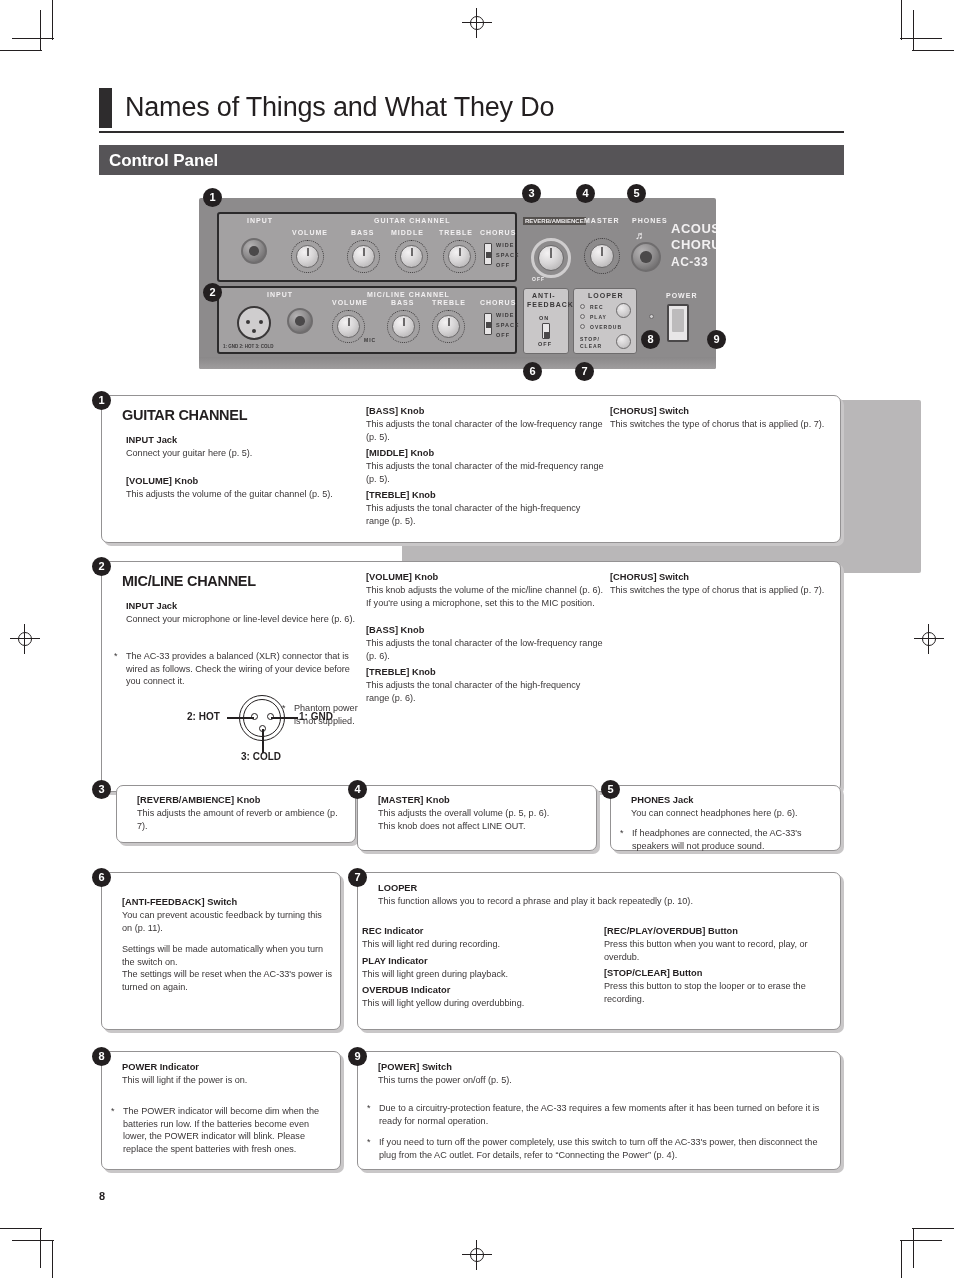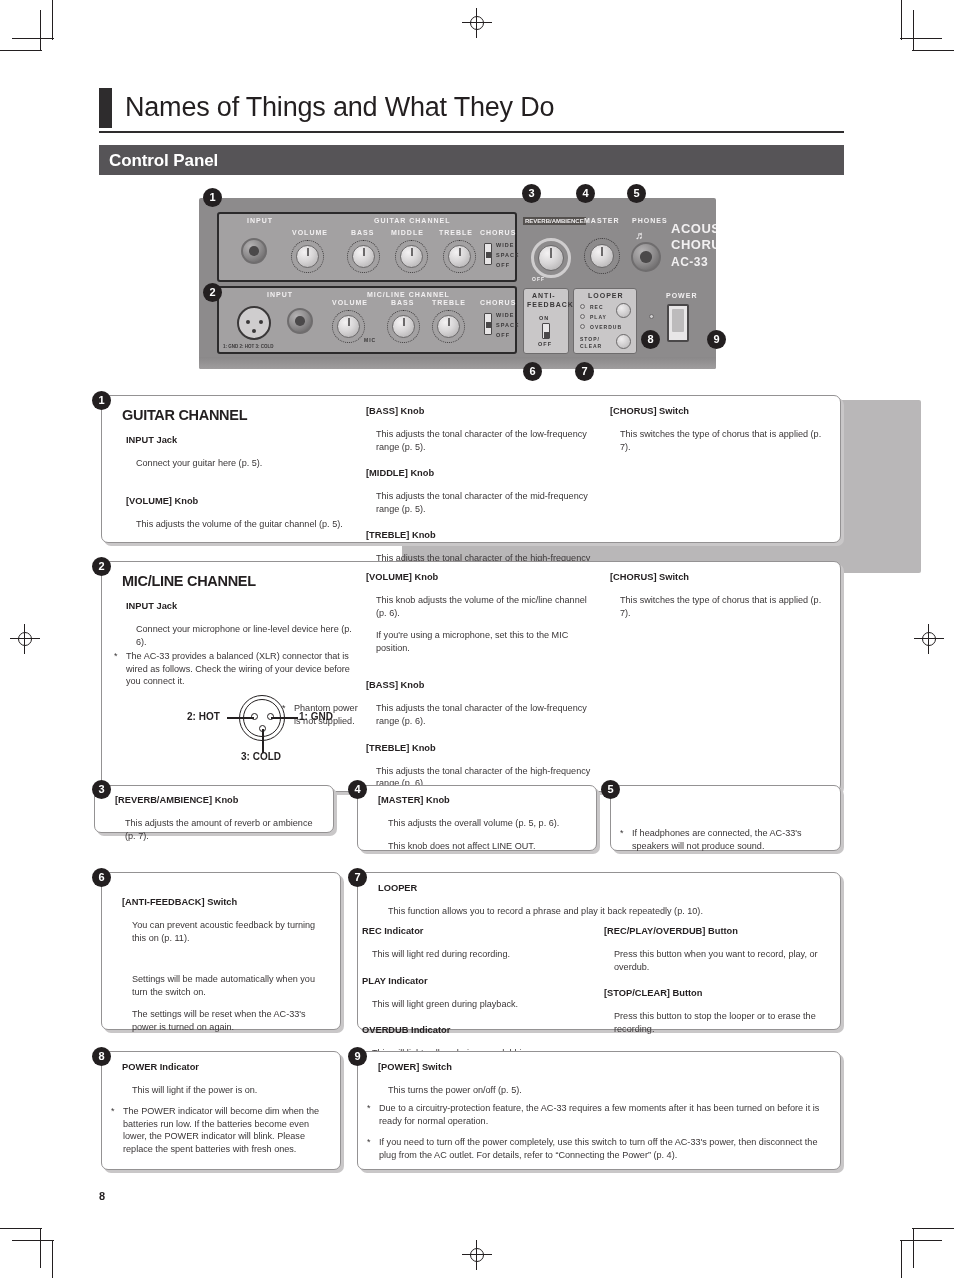--- a/index.html
+++ b/index.html
@@ -124,21 +124,21 @@
     align-items:center; justify-content:center; z-index:5; line-height:1;
   }
   .boxtitle {
     font-size:14.5px; font-weight:bold; letter-spacing:-.3px; color:#231f20; margin:0;
   }
   .col { position:absolute; }
   h4.sub {
     margin:0; font-size:9.3px; font-weight:bold; color:#231f20; line-height:13px;
   }
   p.body {
-    margin:10px; font-size:9.1px; font-weight:normal; color:#3a3637; line-height:12.6px;
+    margin:0; font-size:9.1px; font-weight:normal; color:#3a3637; line-height:12.6px;
   }
   .gap-s { height:4px; }
   .gap-m { height:9px; }
   .gap-l { height:15px; }
   .note { position:relative; display:flex; font-size:9.1px; line-height:12.6px; color:#3a3637; }
   .note .star { flex:0 0 12px; font-size:9px; line-height:12.6px; }
   .note .txt { flex:1 1 auto; }
 
   
   .xlr-diagram { position:absolute; }
@@ -407,38 +407,42 @@
         <h4 class="sub">[TREBLE] Knob</h4>
         <p class="body">This adjusts the tonal character of the high-frequency range (p. 6).</p>
       </div>
     <div class="col" style="left:508px;top:9px;width:232px;">
         <h4 class="sub">[CHORUS] Switch</h4>
         <p class="body">This switches the type of chorus that is applied (p. 7).</p>
       </div>
   </div>
 
   <div class="ibox-num" style="left:92px;top:780px;">3</div>
-  <div class="ibox" style="left:94px;top:785px;width:240px;height:48px;padding-left:40px;">
+  <div class="ibox" style="left:116px;top:785px;width:240px;height:58px;padding-left:40px;">
     <div class="col" style="left:20px;top:8px;width:210px;">
         <h4 class="sub">[REVERB/AMBIENCE] Knob</h4>
         <p class="body">This adjusts the amount of reverb or ambience (p. 7).</p>
       </div>
   </div>
 
   <div class="ibox-num" style="left:348px;top:780px;">4</div>
   <div class="ibox" style="left:357px;top:785px;width:240px;height:66px;">
     <div class="col" style="left:20px;top:8px;width:212px;">
         <h4 class="sub">[MASTER] Knob</h4>
         <p class="body">This adjusts the overall volume (p. 5, p. 6).</p>
         <p class="body">This knob does not affect LINE OUT.</p>
       </div>
   </div>
 
   <div class="ibox-num" style="left:601px;top:780px;">5</div>
   <div class="ibox" style="left:610px;top:785px;width:231px;height:66px;">
+    <div class="col" style="left:20px;top:8px;width:202px;">
+        <h4 class="sub">PHONES Jack</h4>
+        <p class="body">You can connect headphones here (p. 6).</p>
+      </div>
     <div class="note" style="position:absolute;left:9px;top:41px;width:212px;">
       <span class="star">*</span>
       <span class="txt">If headphones are connected, the AC-33's speakers will not produce sound.</span>
     </div>
   </div>
 
   <div class="ibox-num" style="left:92px;top:868px;">6</div>
   <div class="ibox" style="left:101px;top:872px;width:240px;height:158px;">
     <div class="col" style="left:20px;top:23px;width:210px;">
         <h4 class="sub">[ANTI-FEEDBACK] Switch</h4>

